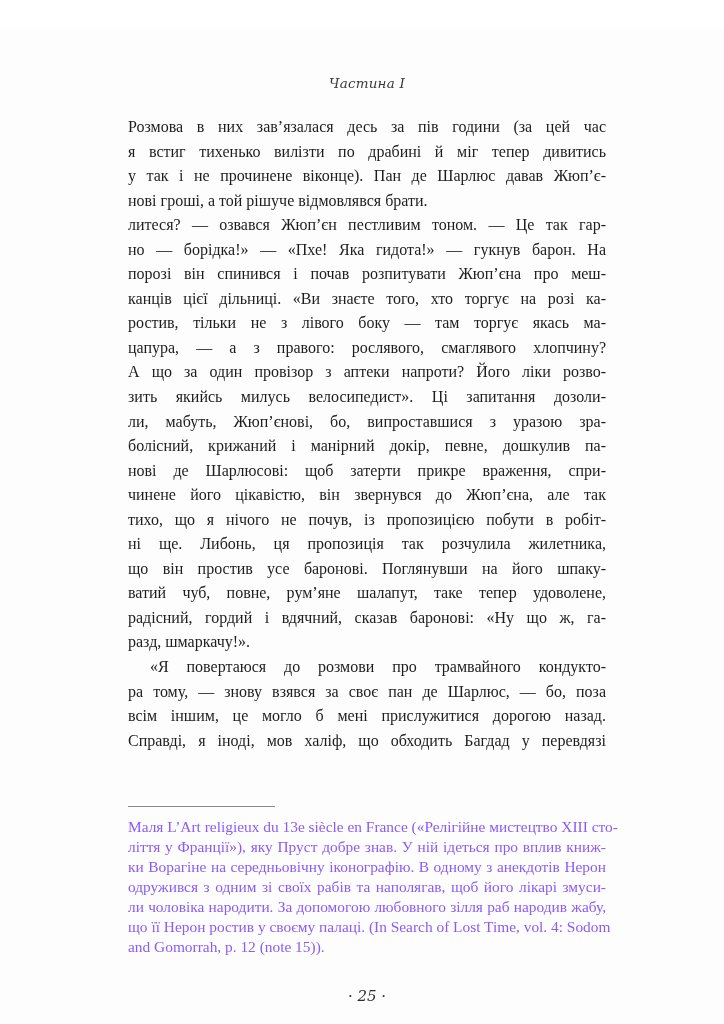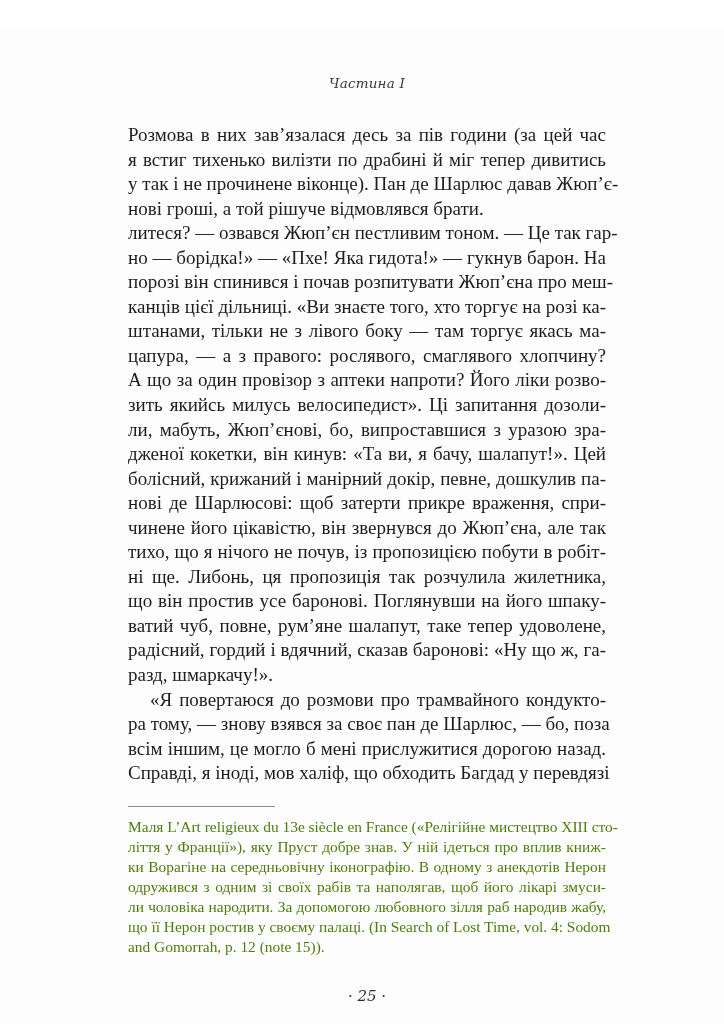--- a/index.html
+++ b/index.html
@@ -29,24 +29,24 @@
       text-align: center;
       font-family: "DejaVu Serif", serif;
       font-style: italic;
       font-size: 13.5px;
       color: #3a3a3a;
       letter-spacing: 0.2px;
     }
     .body-text {
       position: absolute;
       left: 128px;
-      top: 95px;
+      top: 87px;
       width: 478px;
       font-family: "Liberation Serif", serif;
-      font-size: 19px;
+      font-size: 16px;
       line-height: 24.55px;
       color: #1d1d1d;
     }
     .line {
       display: block;
       white-space: nowrap;
       text-align: justify;
       text-align-last: justify;
       height: 24.55px;
     }
@@ -65,21 +65,21 @@
       background: #8a8a8a;
     }
     .footnote {
       position: absolute;
       left: 128px;
       top: 789px;
       width: 478px;
       font-family: "Liberation Serif", serif;
       font-size: 15.4px;
       line-height: 20px;
-      color: #4d7c0f;
+      color: #8b5cf6;
     }
     .footnote .line {
       height: 20px;
     }
     .folio {
       position: absolute;
       top: 959px;
       left: 0;
       width: 734px;
       text-align: center;
@@ -98,26 +98,25 @@
 
   <div class="body-text">
     <span class="line">Розмова в них зав’язалася десь за пів години (за цей час</span>
     <span class="line">я встиг тихенько вилізти по драбині й міг тепер дивитись</span>
     <span class="line">у так і не прочинене віконце). Пан де Шарлюс давав Жюп’є-</span>
     <span class="line last">нові гроші, а той рішуче відмовлявся брати.</span>
     <span class="line">литеся? — озвався Жюп’єн пестливим тоном. — Це так гар-</span>
     <span class="line">но — борідка!» — «Пхе! Яка гидота!» — гукнув барон. На</span>
     <span class="line">порозі він спинився і почав розпитувати Жюп’єна про меш-</span>
     <span class="line">канців цієї дільниці. «Ви знаєте того, хто торгує на розі ка-</span>
-    <span class="line">штанами, тільки не з лівого боку — там торгує якась ма-</span>
+    <span class="line">ростив, тільки не з лівого боку — там торгує якась ма-</span>
     <span class="line">цапура, — а з правого: рослявого, смаглявого хлопчину?</span>
     <span class="line">А що за один провізор з аптеки напроти? Його ліки розво-</span>
     <span class="line">зить якийсь милусь велосипедист». Ці запитання дозоли-</span>
     <span class="line">ли, мабуть, Жюп’єнові, бо, випроставшися з уразою зра-</span>
-    <span class="line">дженої кокетки, він кинув: «Та ви, я бачу, шалапут!». Цей</span>
     <span class="line">болісний, крижаний і манірний докір, певне, дошкулив па-</span>
     <span class="line">нові де Шарлюсові: щоб затерти прикре враження, спри-</span>
     <span class="line">чинене його цікавістю, він звернувся до Жюп’єна, але так</span>
     <span class="line">тихо, що я нічого не почув, із пропозицією побути в робіт-</span>
     <span class="line">ні ще. Либонь, ця пропозиція так розчулила жилетника,</span>
     <span class="line">що він простив усе баронові. Поглянувши на його шпаку-</span>
     <span class="line">ватий чуб, повне, рум’яне шалапут, таке тепер удоволене,</span>
     <span class="line">радісний, гордий і вдячний, сказав баронові: «Ну що ж, га-</span>
     <span class="line last">разд, шмаркачу!».</span>
     <span class="line indent">«Я повертаюся до розмови про трамвайного кондукто-</span>

